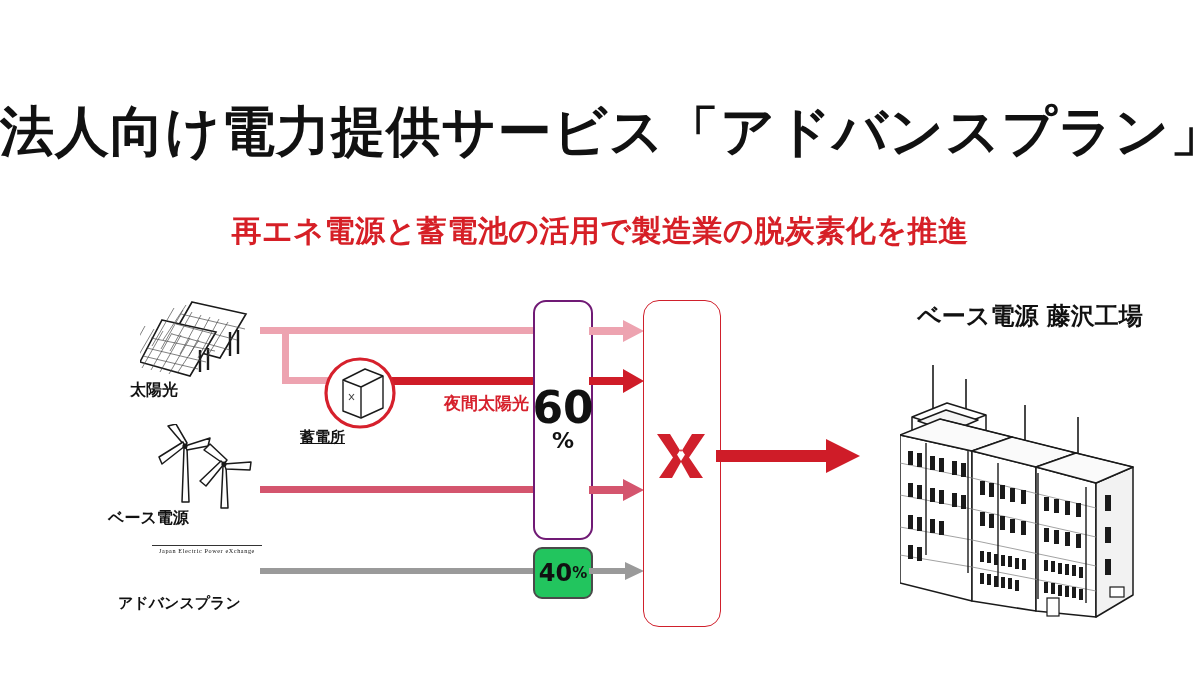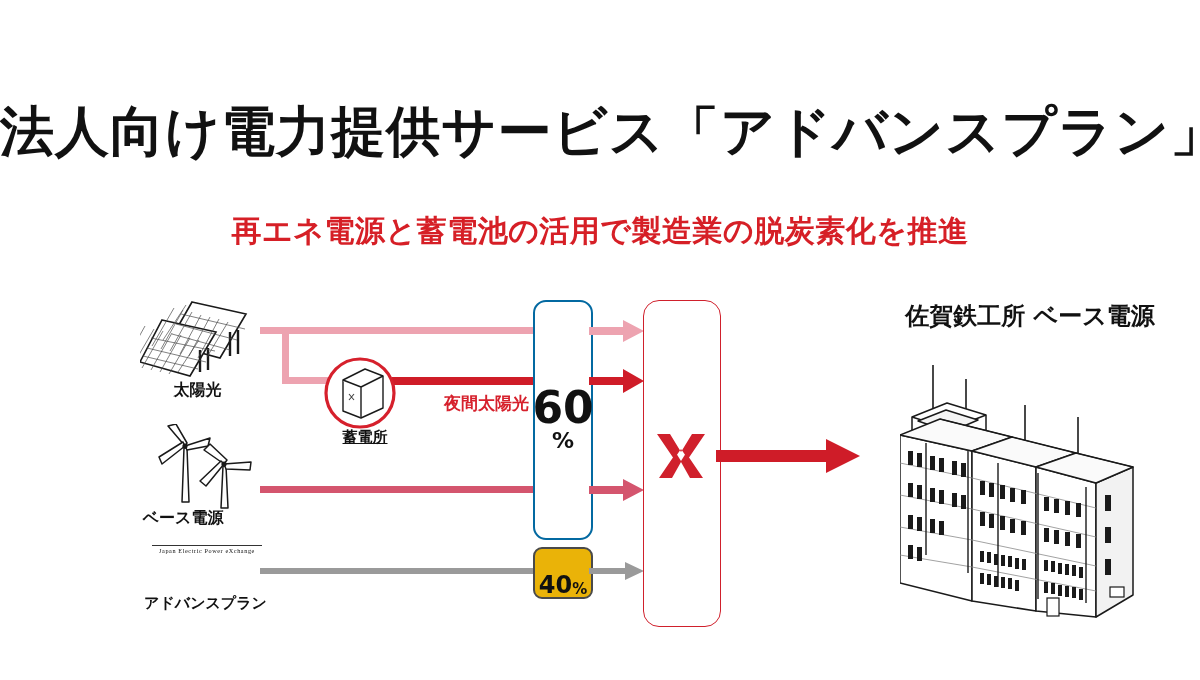--- a/index.html
+++ b/index.html
@@ -20,21 +20,21 @@
   }
   #subtitle{
     left:0;top:211px;width:1200px;text-align:center;
     font-size:30px;font-weight:bold;color:#d61f26;
     letter-spacing:0.5px;white-space:nowrap;
     font-family:Liberation Sans, sans-serif;
   }
 
   
   .src-label{
-    font-size:16px;font-weight:bold;color:#111;text-align:center;
+    font-size:16px;font-weight:bold;color:#111;text-align:left;
     font-family:"DejaVu Sans","Liberation Sans",sans-serif;white-space:nowrap;
   }
   #solar-label{left:130px;top:380px;width:135px;}
   #wind-label{left:108px;top:508px;width:150px;}
   #jepx-label{left:118px;top:594px;width:175px;font-size:15px;}
   #battery-label{left:300px;top:428px;width:130px;font-size:15px;text-decoration:underline;}
 
   
   #jepx-logo{
     left:152px;top:544px;width:110px;text-align:center;
@@ -47,31 +47,31 @@
     border-top:1px solid #333;padding-top:1px;white-space:nowrap;
   }
 
   
   .line{height:7px;border-radius:0;}
   .vline{width:7px;}
 
   
   #box60{
     left:533px;top:300px;width:56px;height:236px;
-    border:2px solid #0369a1;border-radius:13px;background:#fff;
+    border:2px solid #701a75;border-radius:13px;background:#fff;
     display:flex;flex-direction:column;align-items:center;justify-content:center;
   }
   #box60 .big{font-size:44px;font-weight:bold;color:#111;line-height:40px;
     font-family:"DejaVu Sans","Liberation Sans",sans-serif;}
   #box60 .pct{font-size:22px;font-weight:bold;color:#111;line-height:22px;margin-top:2px;
     font-family:"DejaVu Sans","Liberation Sans",sans-serif;}
   #box40{
     left:533px;top:547px;width:56px;height:48px;
-    border:2px solid #4a4a4a;border-radius:9px;background:#eab308;
-    display:flex;align-items:flex-end;justify-content:center;
+    border:2px solid #4a4a4a;border-radius:9px;background:#22c55e;
+    display:flex;align-items:center;justify-content:center;
   }
   #box40 .n{font-size:24px;font-weight:bold;color:#111;line-height:24px;
     font-family:"DejaVu Sans","Liberation Sans",sans-serif;}
   #box40 .s{font-size:15px;font-weight:bold;color:#111;line-height:15px;
     font-family:"DejaVu Sans","Liberation Sans",sans-serif;}
 
   
   #xbox{
     left:643px;top:300px;width:76px;height:325px;
     border:1.6px solid #d0202c;border-radius:16px;background:#fff;
@@ -209,21 +209,21 @@
       <path d="M6 50 L19 50 L28 34 L37 50 L50 50 L33 25 L28 33 L23 25 Z" fill="#d0202c"></path>
     </svg>
   </div>
 
   <div class="abs" style="left:716px;top:438px;">
     <svg width="145" height="36" viewBox="0 0 145 36">
       <path d="M0 12 L110 12 L110 1 L144 18 L110 35 L110 24 L0 24 Z" fill="#cf1c28"></path>
     </svg>
   </div>
 
-  <div class="abs" id="factory-label">佐賀鉄工所 ベース電源</div>
+  <div class="abs" id="factory-label">ベース電源 藤沢工場</div>
   <div class="abs" style="left:900px;top:355px;">
     <svg width="265" height="270" viewBox="0 0 265 270">
       <g fill="#ffffff" stroke="#1a1a1a" stroke-width="1.5" stroke-linejoin="round">
 
         <path d="M33 10 L33 58" stroke-width="1.6"></path>
         <path d="M66 24 L66 76" stroke-width="1.6"></path>
         <path d="M125 50 L125 112" stroke-width="1.6"></path>
         <path d="M178 62 L178 122" stroke-width="1.6"></path>
 
         <path d="M12 62 L47 48 L86 60 L86 92 L50 106 L12 94 Z"></path>

